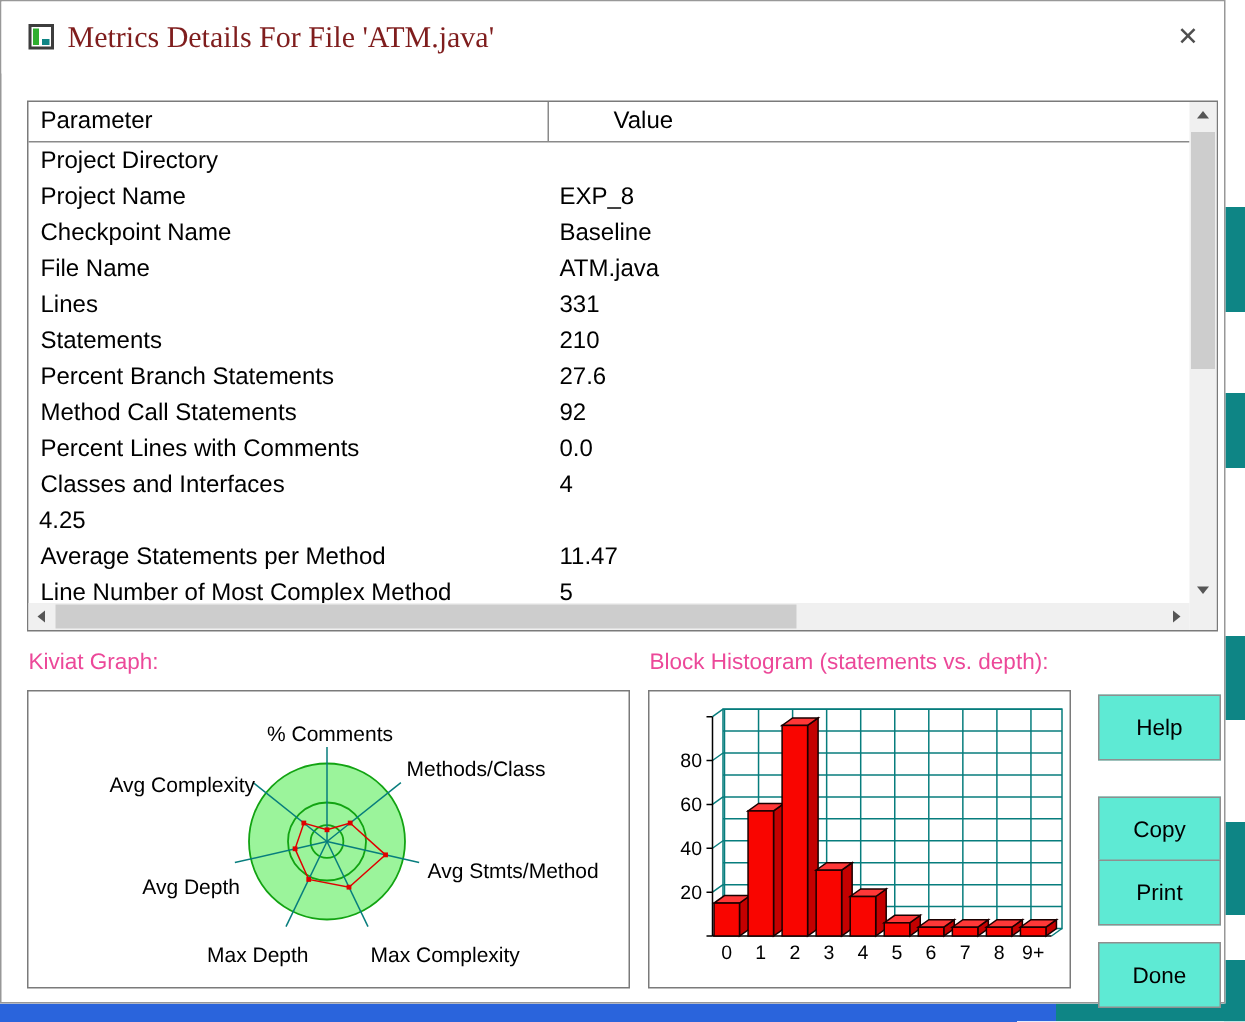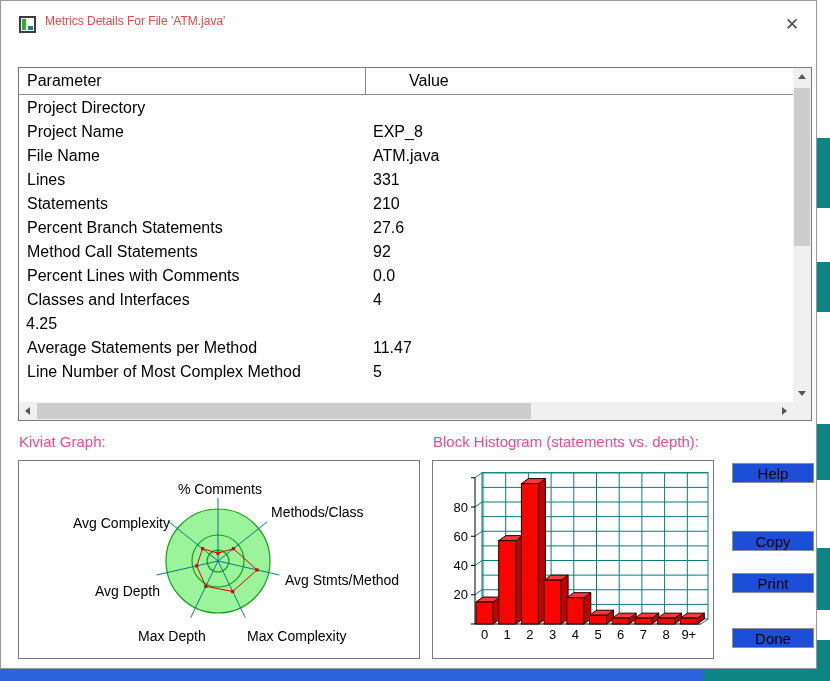--- a/index.html
+++ b/index.html
@@ -13,21 +13,21 @@
   #bg4{top:548px;height:62px;} #bg5{top:640px;height:41px;}
   .bg-bottom-blue { position:absolute; left:0; top:669px; width:704px; height:12px; background:#2a64dc; }
   .bg-bottom-teal { position:absolute; left:704px; top:669px; width:126px; height:12px; background:#0e8585; }
 
   .dialog { position:absolute; left:0; top:0; width:817px; height:669px; background:#fff; border:1px solid #989898; }
 
   .titlebar { position:absolute; left:0; top:0; width:100%; height:48px; background:#fff; }
   .app-icon { position:absolute; left:18px; top:15px; width:17px; height:17px; border:2px solid #3d3d3d; background:#fff; }
   .app-icon .bar { position:absolute; left:1px; top:1px; width:4px; height:11px; background:#2fae2f; }
   .app-icon .dot { position:absolute; right:1px; bottom:1px; width:5px; height:4px; background:#0e8585; }
-  .title { position:absolute; left:44px; top:13px; font-size:12px; color:#ef4444; white-space:nowrap; }
+  .title { position:absolute; left:44px; top:13px; font-size:20px; color:#7f1d1d; white-space:nowrap;font-family:Liberation Serif, serif; }
   .close-btn { position:absolute; right:8px; top:8px; width:32px; height:32px; background:transparent; border:none;
                font-size:17px; color:#4f4f4f; line-height:32px; text-align:center; cursor:pointer; font-family:inherit; }
 
   
   .table-wrap { position:absolute; left:17px; top:66px; width:794px; height:354px; border:1px solid #7a7a7a; background:#fff; }
   .thead { position:absolute; left:0; top:0; right:18px; height:27px; border-bottom:1px solid #8a8a8a; display:flex; font-size:16px;gap:36px; }
   .th { line-height:26px; white-space:nowrap; }
   .th-param { width:347px; padding-left:8px; border-right:1px solid #8a8a8a; }
   .th-value { flex:1; padding-left:7px; }
   .tbody { position:absolute; left:0; top:28px; right:18px; bottom:18px; overflow:hidden; font-size:16px; }
@@ -51,21 +51,21 @@
   .tri-right{ width:0;height:0;border-top:4px solid transparent;border-bottom:4px solid transparent;border-left:5px solid #565656; }
 
   
   .section-label { position:absolute; font-size:15px; color:#ec4899; white-space:nowrap; }
   #kiviat-label { left:18px; top:432px; }
   #hist-label { left:432px; top:432px; }
   .panel { position:absolute; border:1px solid #7a7a7a; background:#fff; }
   #kiviat-box { left:17px; top:459px; width:402px; height:199px; }
   #hist-box { left:431px; top:459px; width:282px; height:199px; }
 
-  .btn { position:absolute; left:731px; width:82px; height:20px; background:#1d4ed8; border:1px solid #8f8f8f;
+  .btn { position:absolute; left:731px; width:82px; height:44px; background:#5eead4; border:1px solid #8f8f8f;
          font-size:15px; color:#000; font-family:inherit; cursor:pointer; }
   #btn-help{top:462px;} #btn-copy{top:530px;} #btn-print{top:572px;} #btn-done{top:627px;}
 
   svg text { font-family:"Liberation Sans","DejaVu Sans",sans-serif; }
 </style>
 </head>
 <body>
 
 <div class="stage">
 
@@ -93,20 +93,24 @@
         <div class="th th-param">Parameter</div>
         <div class="th th-value">Value</div>
       </div>
       <div class="tbody">
           <div class="trow">
             <div class="td-param">Project Directory</div>
           </div>
           <div class="trow">
             <div class="td-param">Project Name</div>
             <div class="td-value">EXP_8</div>
+          </div>
+          <div class="trow">
+            <div class="td-param">Checkpoint Name</div>
+            <div class="td-value">Baseline</div>
           </div>
           <div class="trow">
             <div class="td-param">File Name</div>
             <div class="td-value">ATM.java</div>
           </div>
           <div class="trow">
             <div class="td-param">Lines</div>
             <div class="td-value">331</div>
           </div>
           <div class="trow">

